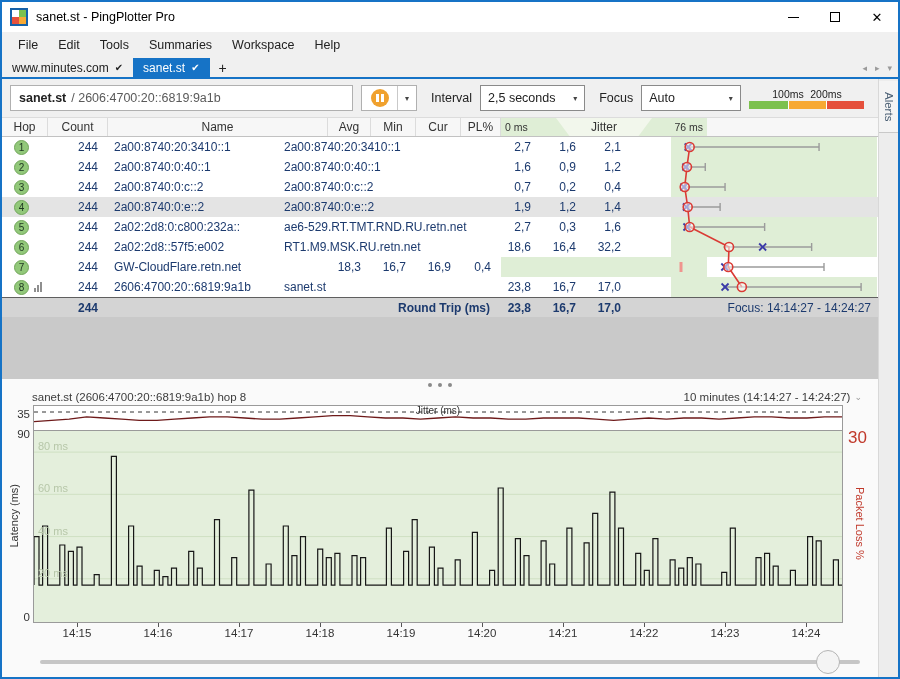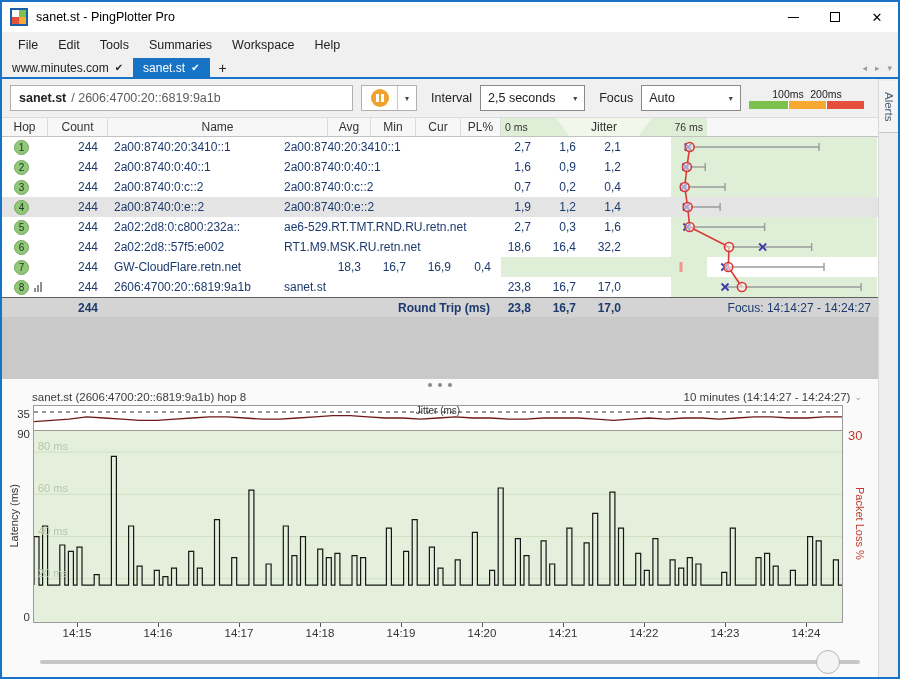--- a/index.html
+++ b/index.html
@@ -95,21 +95,21 @@
   .splitter{height:12px;display:flex;align-items:center;justify-content:center;gap:6px}
   .splitter i{width:4px;height:4px;border-radius:50%;background:#8a8a8a}
   .pane-header{position:absolute;top:12px;left:0;width:876px;height:16px;font-size:11.5px;color:#3c3c3c}
   .ph-left{position:absolute;left:30px;top:0}
   .ph-right{position:absolute;right:16px;top:0;display:flex;gap:4px;align-items:center}
   .ph-right .chev{color:#9a9a9a;font-size:9px}
   .axis-lbl{position:absolute;font-size:11.5px;color:#333;width:22px;text-align:right}
   .jitter-box{position:absolute;top:26px;left:31px;width:810px;height:26px;background:#fff;border:1px solid #9a9a9a}
   .main-box{position:absolute;top:52px;left:31px;width:810px;height:192px;background:#e4efdc;border:1px solid #9a9a9a;border-top:none}
   .grid-label{position:absolute;left:4px;font-size:11px;color:#b7c7a9}
-  .pl-max{position:absolute;left:846px;top:49px;font-size:13px;color:#c0392b}
+  .pl-max{position:absolute;left:846px;top:49px;font-size:17px;color:#c0392b}
   .v-label{position:absolute;writing-mode:vertical-rl;font-size:11px}
   .v-lat{left:6px;top:105px;color:#333;transform:rotate(180deg)}
   .v-pl{left:852px;top:108px;color:#c0392b}
   .time-axis{position:absolute;top:246px;left:31px;width:810px;height:16px}
   .time-tick{position:absolute;top:2px;transform:translateX(-50%);font-size:11.5px;color:#333}
   .time-mark{position:absolute;top:-2px;width:1px;height:4px;background:#555}
   .hscroll{position:absolute;top:270px;left:8px;width:860px;height:26px}
   .hscroll .track{position:absolute;top:11px;left:30px;right:10px;height:4px;border-radius:2px;background:#c6c6c6}
   .hscroll .thumb{position:absolute;top:1px;left:806px;width:24px;height:24px;border-radius:50%;background:#f4f4f4;border:1px solid #b5b5b5}
 

